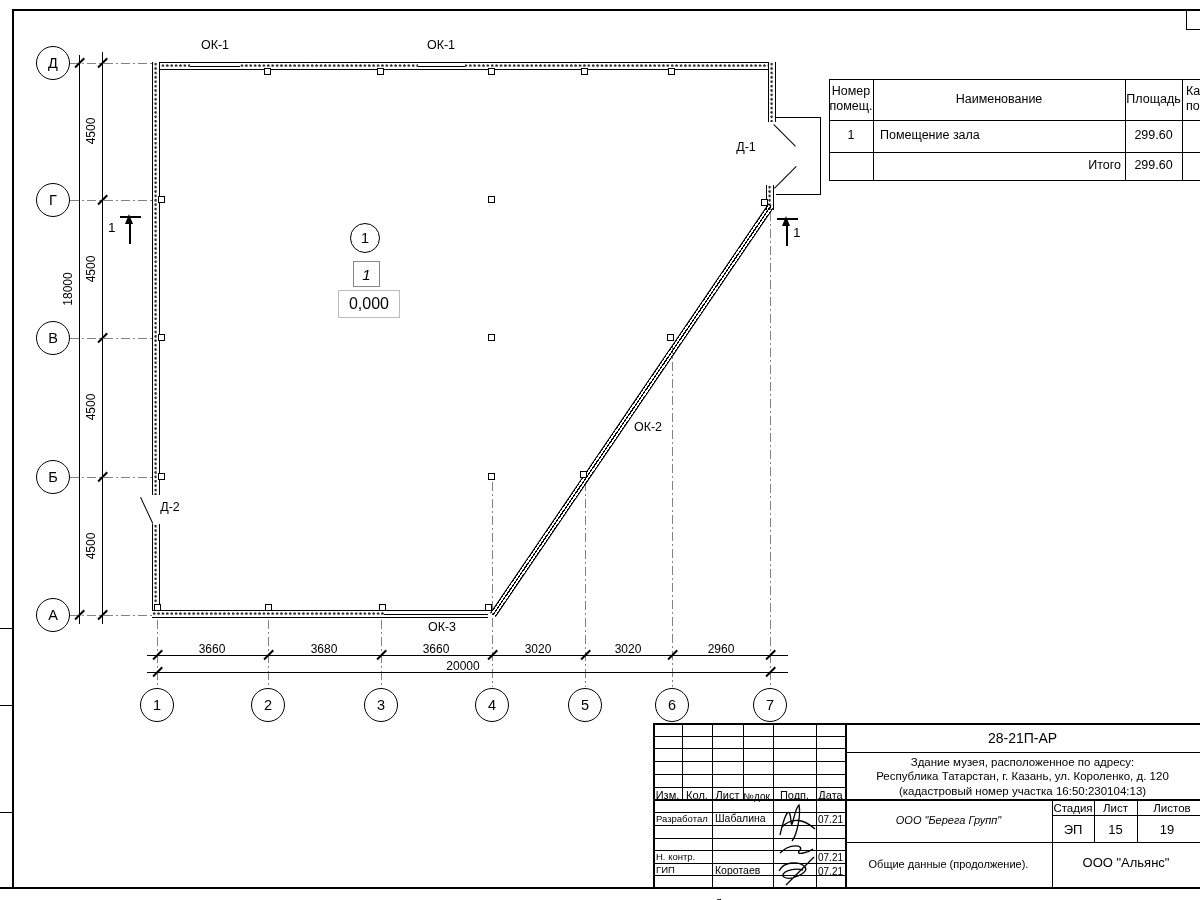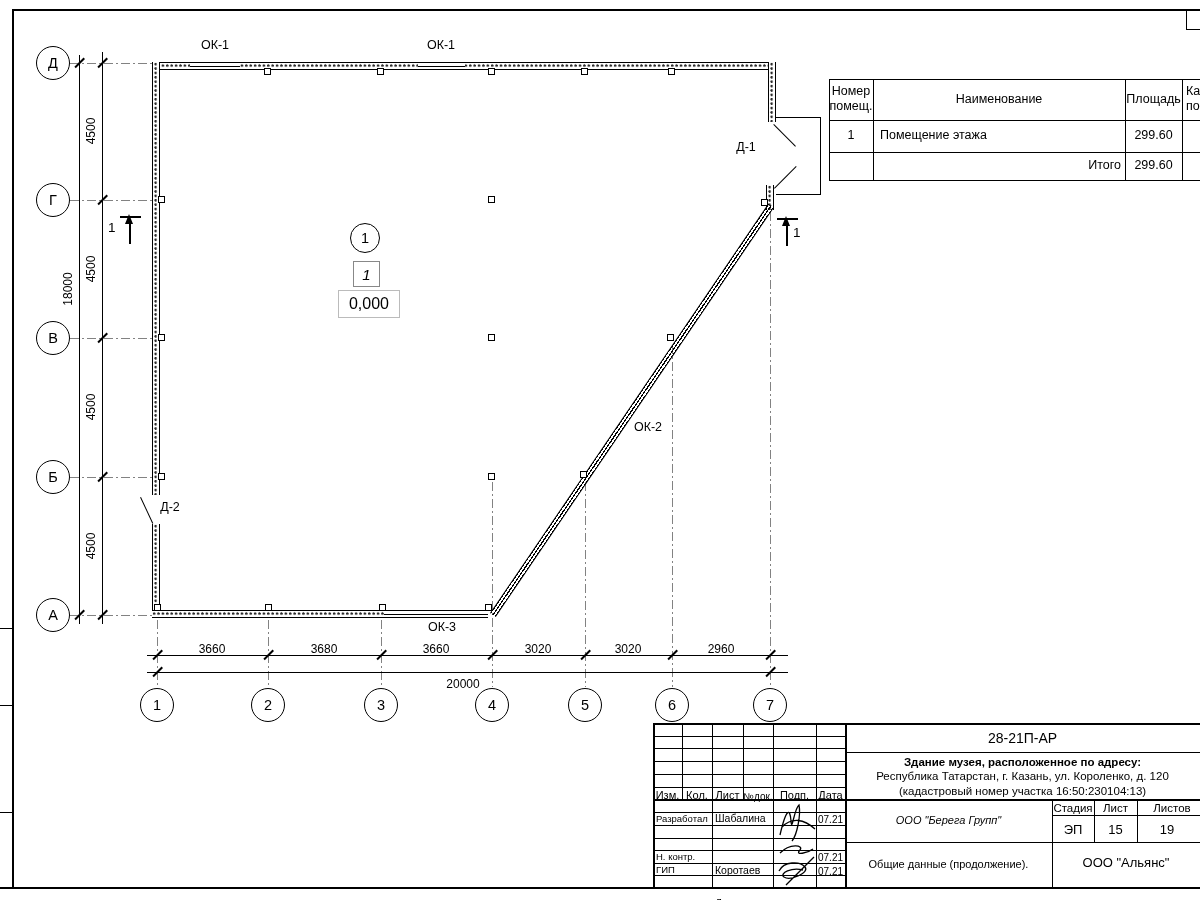--- a/index.html
+++ b/index.html
@@ -162,21 +162,21 @@
   <div class="tick" style="left:666px;top:654px;"></div>
   <div class="tick" style="left:764px;top:654px;"></div>
   <div class="tick" style="left:151px;top:671px;"></div>
   <div class="tick" style="left:764px;top:671px;"></div>
   <div class="dimlab" style="left:182px;top:642px;width:60px;">3660</div>
   <div class="dimlab" style="left:294px;top:642px;width:60px;">3680</div>
   <div class="dimlab" style="left:406px;top:642px;width:60px;">3660</div>
   <div class="dimlab" style="left:508px;top:642px;width:60px;">3020</div>
   <div class="dimlab" style="left:598px;top:642px;width:60px;">3020</div>
   <div class="dimlab" style="left:691px;top:642px;width:60px;">2960</div>
-  <div class="dimlab" style="left:433px;top:677px;width:60px;">20000</div>
+  <div class="dimlab" style="left:433px;top:659px;width:60px;">20000</div>
 
   <div class="acirc" style="left:36px;top:46px;">
       <span>Д</span>
     </div>
   <div class="acirc" style="left:36px;top:183px;">
       <span>Г</span>
     </div>
   <div class="acirc" style="left:36px;top:321px;">
       <span>В</span>
     </div>
@@ -217,21 +217,21 @@
     <div class="vl" style="left:873px;top:79px;height:101px;"></div>
     <div class="vl" style="left:1125px;top:79px;height:101px;"></div>
     <div class="vl" style="left:1182px;top:79px;height:101px;"></div>
     <div class="t c" style="left:829px;top:85px;width:44px;">Номер</div>
     <div class="t c" style="left:829px;top:100px;width:44px;">помещ.</div>
     <div class="t c" style="left:873px;top:93px;width:252px;">Наименование</div>
     <div class="t c" style="left:1125px;top:93px;width:57px;">Площадь</div>
     <div class="t" style="left:1186px;top:85px;">Ка</div>
     <div class="t" style="left:1186px;top:100px;">по</div>
     <div class="t c" style="left:829px;top:129px;width:44px;">1</div>
-    <div class="t" style="left:880px;top:129px;">Помещение этажа</div>
+    <div class="t" style="left:880px;top:129px;">Помещение зала</div>
     <div class="t c" style="left:1125px;top:129px;width:57px;">299.60</div>
     <div class="t" style="left:873px;top:159px;width:248px;text-align:right;">Итого</div>
     <div class="t c" style="left:1125px;top:159px;width:57px;">299.60</div>
   </div>
 
   <div>
 
     <div class="hl2" style="left:653px;top:723px;width:547px;"></div>
     <div class="hl" style="left:653px;top:736px;width:192px;"></div>
     <div class="hl" style="left:653px;top:748px;width:192px;"></div>
@@ -278,21 +278,21 @@
     <div class="t c" style="left:816px;top:866px;width:29px;font-size:10px;">07.21</div>
 
     <svg class="sig" style="left:774px;top:801px;" width="42" height="42" viewBox="0 0 42 42">
       <path d="M6 34 C12 8, 16 6, 17 20 C18 32, 20 8, 25 4 C27 14, 23 34, 18 40 M8 26 C18 16, 30 18, 41 28" fill="none" stroke="#000" stroke-width="1.3"></path>
     </svg>
     <svg class="sig" style="left:776px;top:841px;" width="40" height="46" viewBox="0 0 40 46">
       <path d="M4 12 C14 2, 28 4, 24 9 C18 15, 32 12, 37 8 M3 30 C8 20, 24 20, 29 26 C34 32, 14 40, 8 36 C3 32, 16 26, 27 29 M10 44 C20 34, 30 24, 38 16" fill="none" stroke="#000" stroke-width="1.3"></path>
     </svg>
 
     <div class="t c" style="left:845px;top:731px;width:355px;font-size:14px;">28-21П-АР</div>
-    <div class="t c" style="left:845px;top:756px;width:355px;font-size:11.5px;font-weight:bold;">Здание музея, расположенное по адресу:</div>
+    <div class="t c" style="left:845px;top:756px;width:355px;font-size:11.5px;">Здание музея, расположенное по адресу:</div>
     <div class="t c" style="left:845px;top:770px;width:355px;font-size:11.5px;">Республика Татарстан, г. Казань, ул. Короленко, д. 120</div>
     <div class="t c" style="left:845px;top:785px;width:355px;font-size:11.5px;">(кадастровый номер участка 16:50:230104:13)</div>
     <div class="t c" style="left:845px;top:814px;width:207px;font-size:11px;font-style:italic;">ООО "Берега Групп"</div>
     <div class="t c" style="left:1052px;top:802px;width:42px;font-size:11.5px;">Стадия</div>
     <div class="t c" style="left:1094px;top:802px;width:43px;font-size:11.5px;">Лист</div>
     <div class="t c" style="left:1137px;top:802px;width:70px;font-size:11.5px;">Листов</div>
     <div class="t c" style="left:1052px;top:823px;width:42px;font-size:13px;">ЭП</div>
     <div class="t c" style="left:1094px;top:823px;width:43px;font-size:13px;">15</div>
     <div class="t c" style="left:1137px;top:823px;width:60px;font-size:13px;">19</div>
     <div class="t c" style="left:845px;top:858px;width:207px;font-size:11px;">Общие данные (продолжение).</div>

